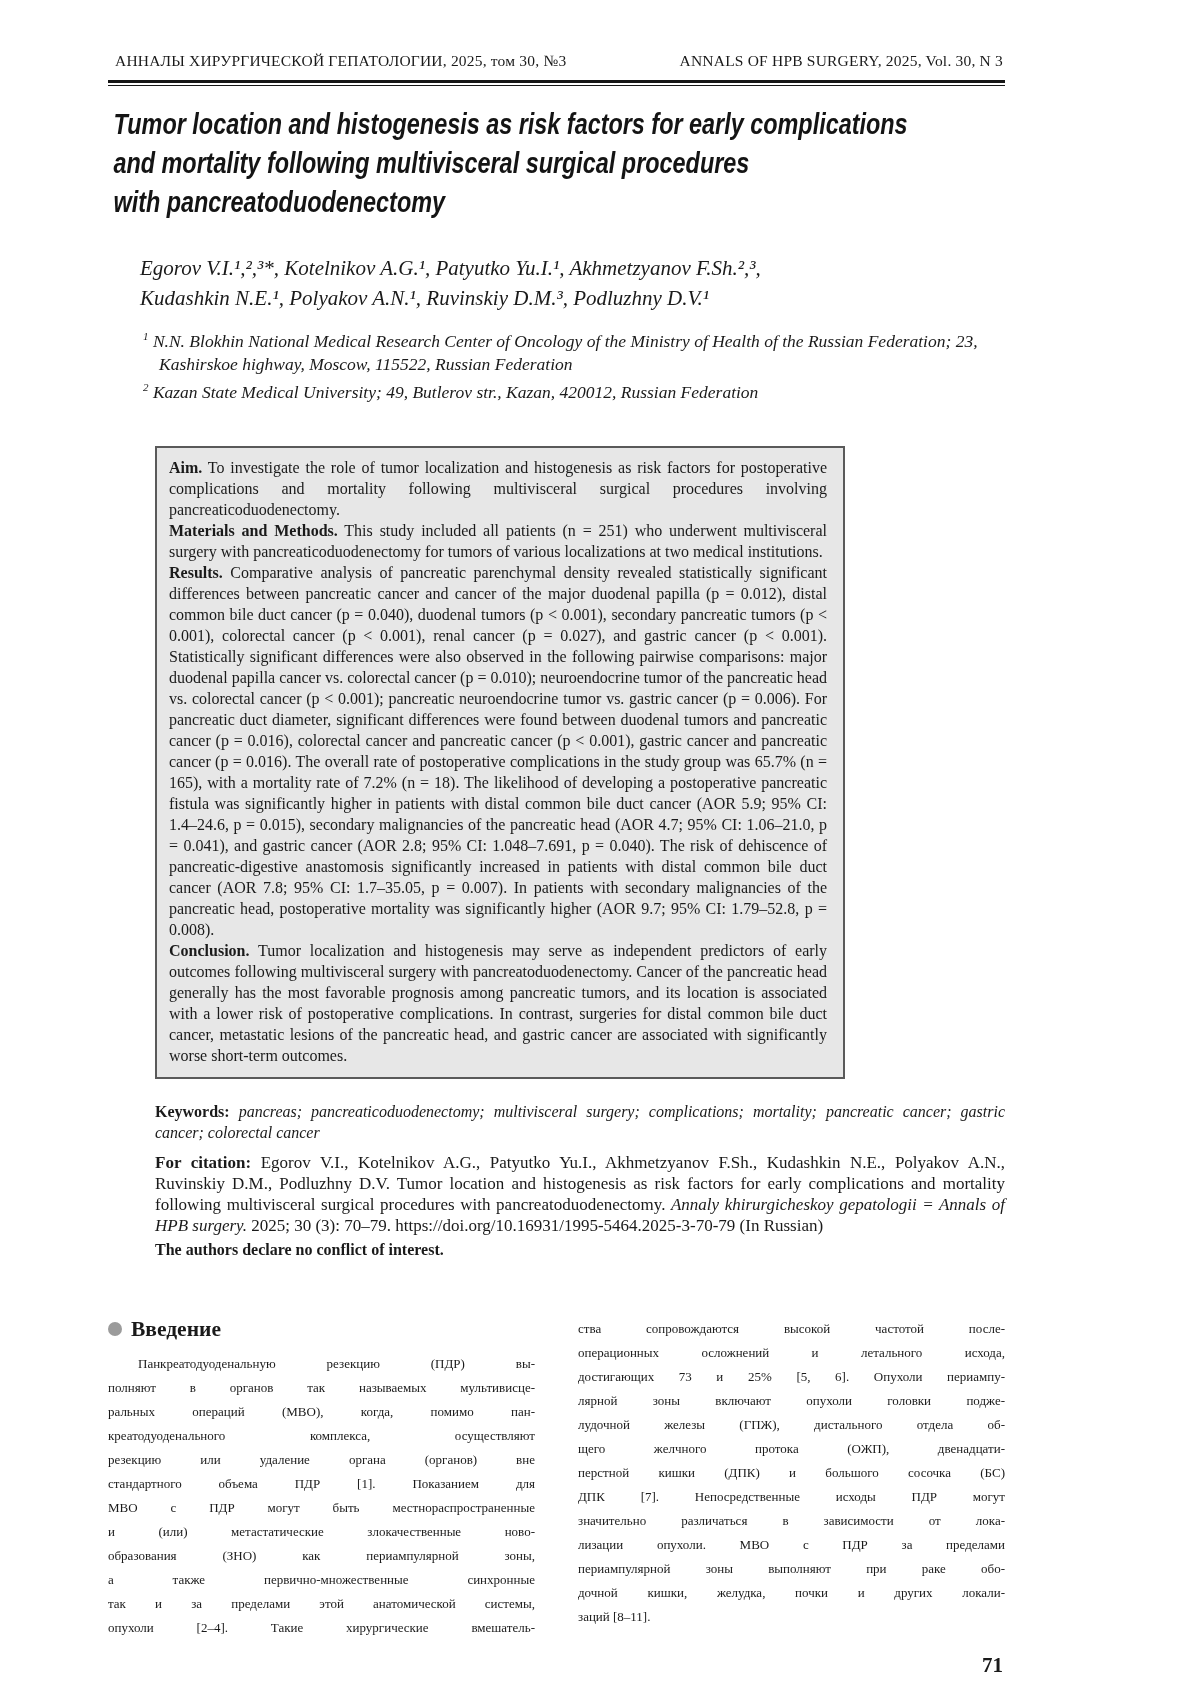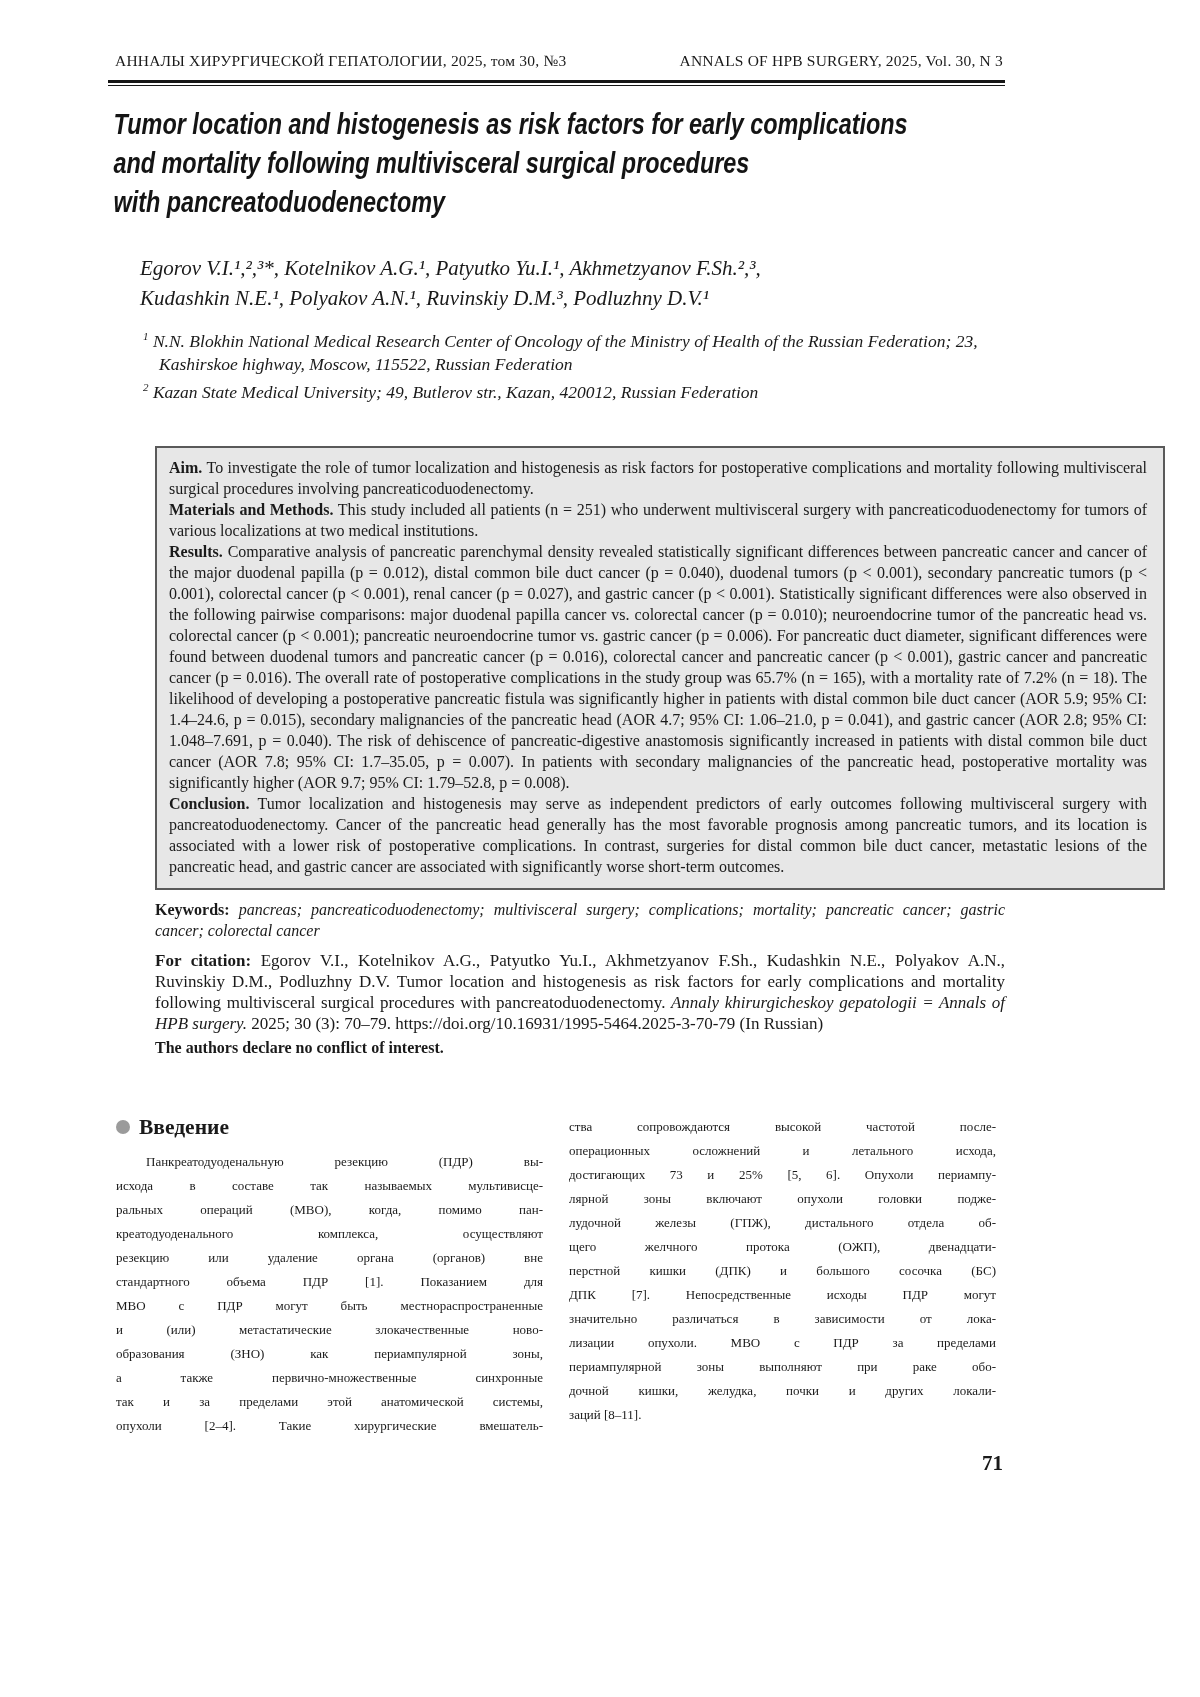--- a/index.html
+++ b/index.html
@@ -37,35 +37,35 @@
     font-style: italic; font-size: 21px; line-height: 30px; white-space: nowrap;
   }
 
   
   .affiliations { margin-top: 12px; padding-left: 35px; font-style: italic; font-size: 17.5px; line-height: 23px; }
   .aff { padding-left: 16px; text-indent: -16px; }
   .aff sup { font-size: 11px; }
 
   
   .abstract-box {
-    margin-top: 42px; margin-left: 47px; width: 1010px; box-sizing: border-box;
+    margin-top: 42px; margin-left: 47px; width: 690px; box-sizing: border-box;
     background: #e7e7e7; border: 2px solid #5a5a5a; padding: 9px 16px 11px 12px;
   }
   .abs { margin: 0; font-size: 16px; line-height: 21px; text-align: justify; }
   .abs b { font-weight: bold; }
 
   
-  .kw { margin-top: 9px; margin-left: 47px; width: 850px; font-size: 16px; line-height: 21.5px; text-align: justify; }
+  .kw { margin-top: 22px; margin-left: 47px; width: 850px; font-size: 16px; line-height: 21.5px; text-align: justify; }
   .kw i { font-style: italic; }
   .cit { margin-top: 8px; margin-left: 47px; width: 850px; font-size: 17px; line-height: 21px; text-align: justify; }
   .conflict { margin-top: 5px; margin-left: 47px; width: 850px; font-size: 16px; font-weight: bold; }
 
   
   .intro { margin-top: 58px; }
-  .intro-cols { display: flex; gap: 26px; margin-left: 8px; }
+  .intro-cols { display: flex; gap: 43px; }
   .col { width: 427px; }
   .intro-heading { display: flex; align-items: center; font-weight: bold; font-size: 21.5px; margin-bottom: 10px; }
   .bullet {
     width: 14px; height: 14px; border-radius: 50%; background: #9b9b9b;
     display: inline-block; margin-right: 9px; flex: 0 0 auto;
   }
   .lines { font-size: 13px; line-height: 24px; }
   .jline { text-align: justify; text-align-last: justify; -moz-text-align-last: justify; }
   .jline.flush { text-align-last: left; -moz-text-align-last: left; }
   .col-left-lines .jline:first-child { padding-left: 30px; }
@@ -119,21 +119,21 @@
 
   <div class="intro">
     <div class="intro-cols">
       <div class="col">
         <div class="intro-heading">
           <span class="bullet"></span>
           <span>Введение</span>
         </div>
         <div class="lines col-left-lines">
           <div class="jline">Панкреатодуоденальную резекцию (ПДР) вы-</div>
-          <div class="jline">исхода в составе так называемых мультивисце-</div>
+          <div class="jline">полняют в органов так называемых мультивисце-</div>
           <div class="jline">ральных операций (МВО), когда, помимо пан-</div>
           <div class="jline">креатодуоденального комплекса, осуществляют</div>
           <div class="jline">резекцию или удаление органа (органов) вне</div>
           <div class="jline">стандартного объема ПДР [1]. Показанием для</div>
           <div class="jline">МВО с ПДР могут быть местнораспространенные</div>
           <div class="jline">и (или) метастатические злокачественные ново-</div>
           <div class="jline">образования (ЗНО) как периампулярной зоны,</div>
           <div class="jline">а также первично-множественные синхронные</div>
           <div class="jline">так и за пределами этой анатомической системы,</div>
           <div class="jline">опухоли [2–4]. Такие хирургические вмешатель-</div>

